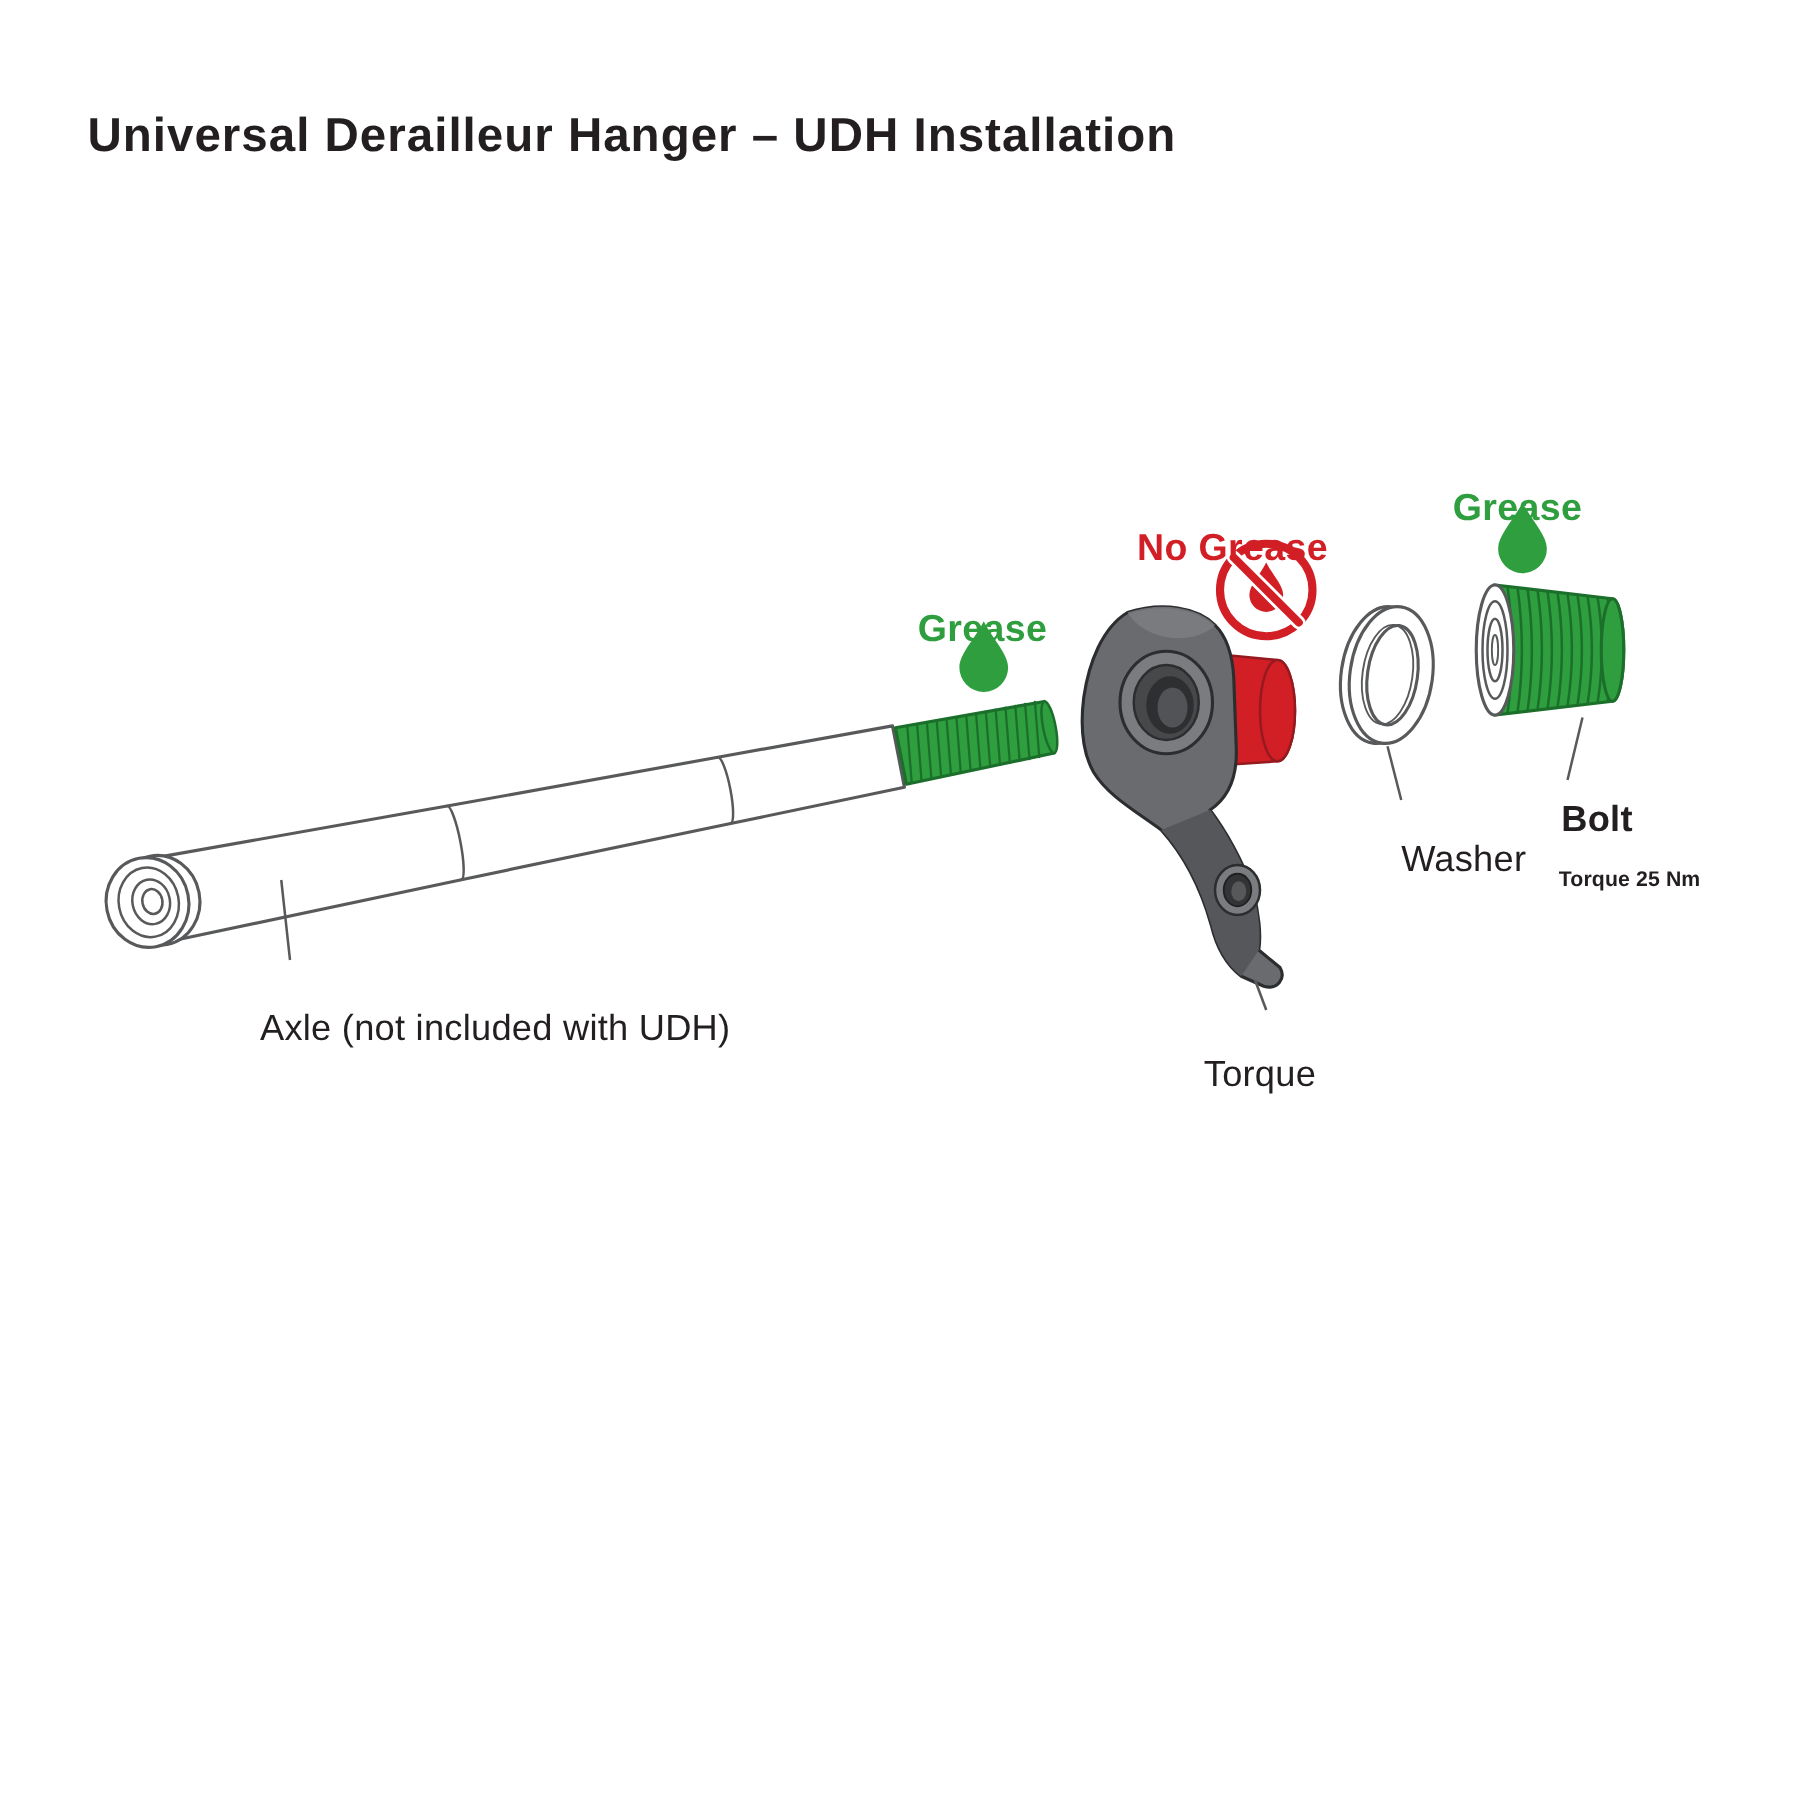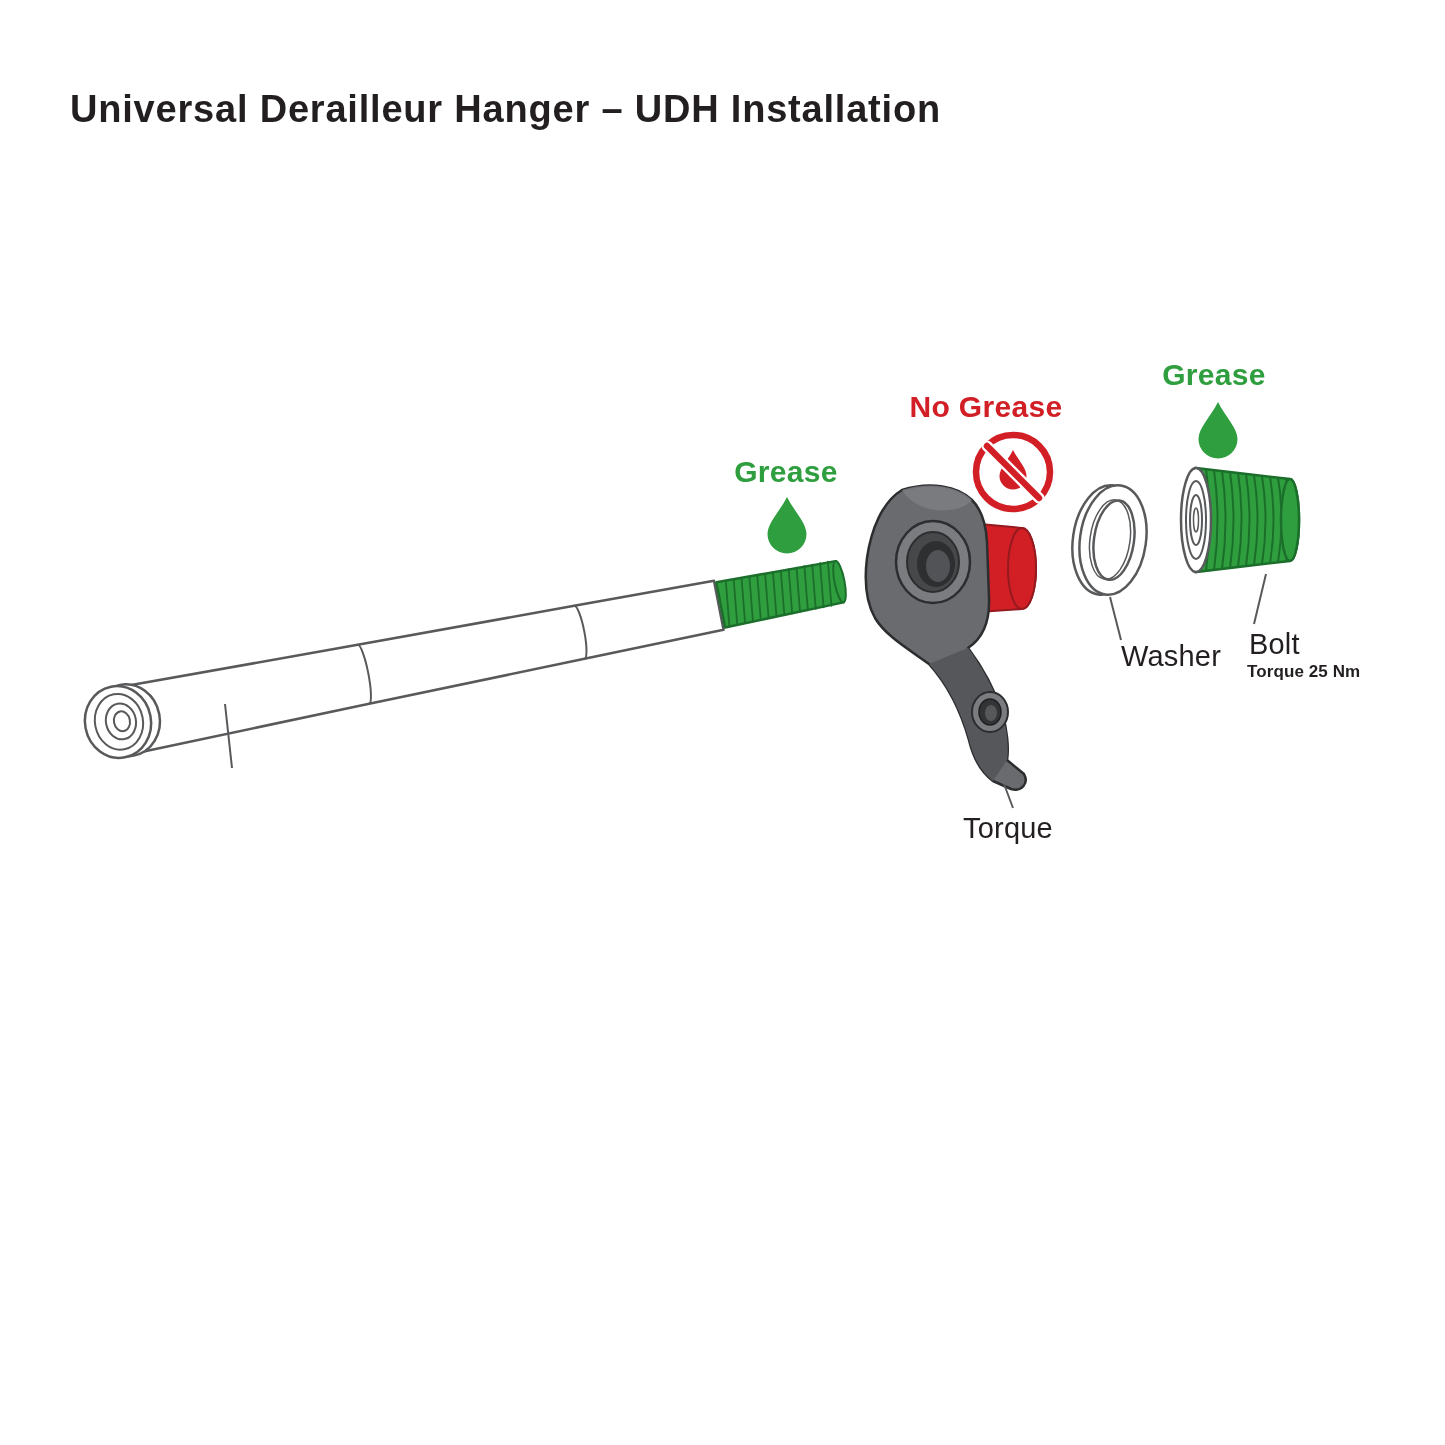--- a/index.html
+++ b/index.html
@@ -9,21 +9,21 @@
     background:#ffffff;
     font-family:"Liberation Sans", sans-serif;
     overflow:hidden;
   }
   .diagram-svg{position:absolute;left:0;top:0;}
   .title{
     position:absolute;left:70px;top:88px;margin:0;
     font-size:38px;font-weight:700;letter-spacing:0.8px;
     color:#231f20;
   }
-  .lbl{position:absolute;color:#231f20;line-height:1.15;}
+  .lbl{position:absolute;color:#231f20;line-height:1.15;margin-top:32px;}
   .callout{font-weight:700;font-size:30px;text-align:center;letter-spacing:0.3px;}
   .green{color:#2f9e3e;}
   .red{color:#d21f26;text-align:center;}
   .part{font-size:29px;letter-spacing:0.2px;}
   .note{font-size:17px;font-weight:700;letter-spacing:0.1px;}
   .center{text-align:right;}
 </style>
 </head>
 <body>
 
@@ -157,19 +157,20 @@
   </svg>
 
   <div class="lbl callout green" style="left:716px;top:455px;width:140px;">Grease</div>
 
   <div class="lbl callout red" style="left:896px;top:390px;width:180px;">No Grease</div>
 
   <div class="lbl callout green" style="left:1144px;top:358px;width:140px;">Grease</div>
 
   <div class="lbl part center" style="left:1061px;top:640px;width:160px;">Washer</div>
 
-  <div class="lbl part" style="left:1249px;top:628px;">Bolt</div>
+  <div class="lbl part" style="left:1249px;top:608px;font-weight:bold;">Bolt</div>
   <div class="lbl note" style="left:1247px;top:662px;">Torque 25 Nm</div>
 
+  <div class="lbl part" style="left:208px;top:775px;">Axle (not included with UDH)</div>
 
   <div class="lbl part" style="left:963px;top:812px;">Torque</div>
 
 </div>
 
 </body></html>

